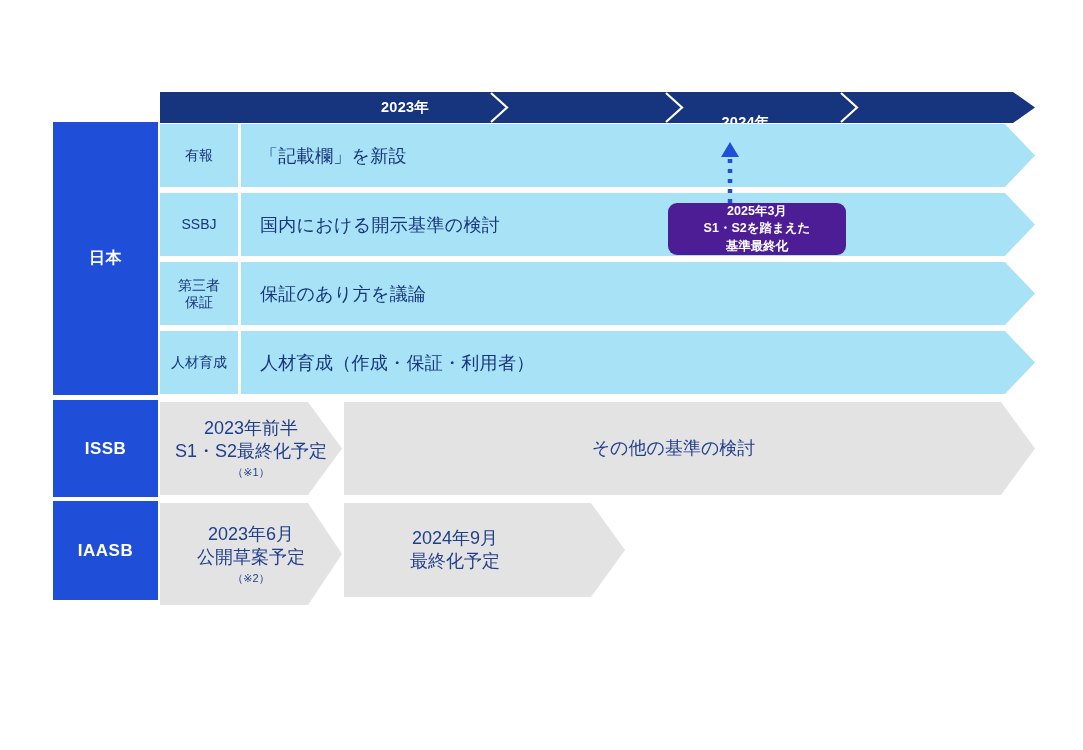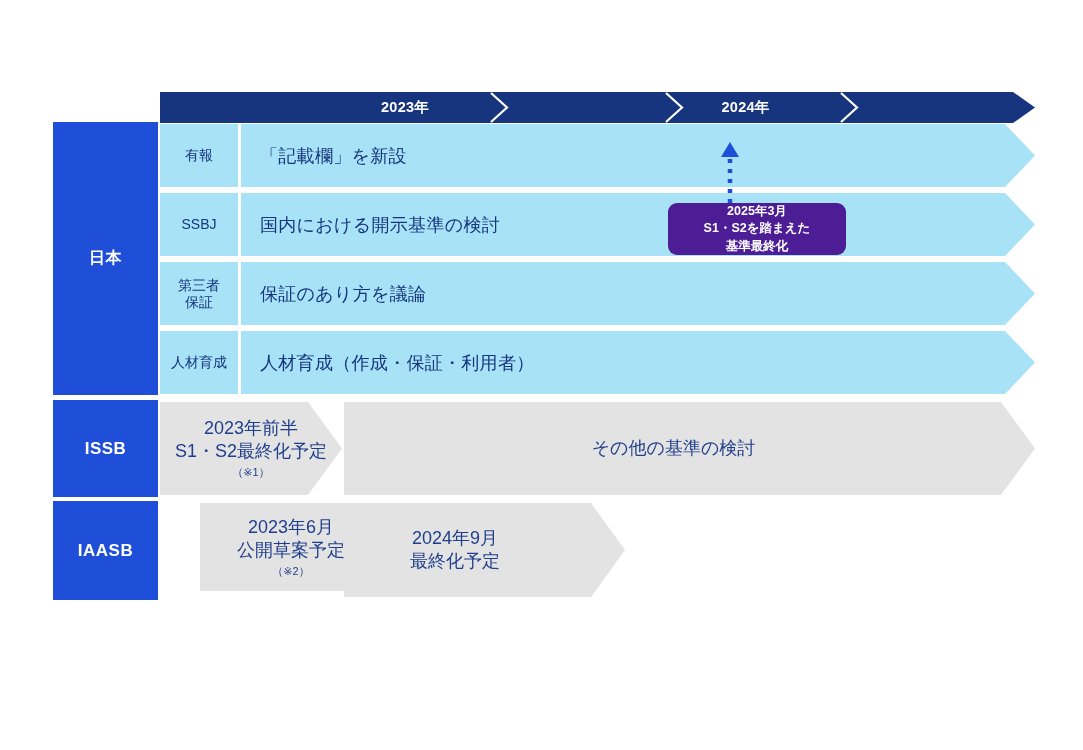--- a/index.html
+++ b/index.html
@@ -177,21 +177,21 @@
 </style>
 </head>
 <body>
 
 <div id="canvas">
 
   <div id="year-header" class="abs">
     <div class="hdr-shape"></div>
 
     <div class="year-cell" style="left:0px; width:490px;">2023年</div>
-    <div class="year-cell" style="left:506px; width:159px;">2024年</div>
+    <div class="year-cell" style="left:506px; width:159px;margin-top:15px;">2024年</div>
     <div class="year-cell" style="left:856px; width:185px;">2026年以降</div>
 
     <div class="year-div" style="left:328px;">
       <svg width="24" height="31" viewBox="0 0 24 31">
           <polyline points="3,1 19,15.5 3,30" fill="none" stroke="#ffffff" stroke-width="2.2"></polyline>
         </svg>
     </div>
     <div class="year-div" style="left:503px;">
       <svg width="24" height="31" viewBox="0 0 24 31">
           <polyline points="3,1 19,15.5 3,30" fill="none" stroke="#ffffff" stroke-width="2.2"></polyline>
@@ -259,21 +259,21 @@
     <span>
       <span>2023年前半</span><br>
       <span>S1・S2最終化予定</span>
       <span class="note">（※1）</span>
     </span>
   </div>
   <div class="abs gray-chev tip" style="left:344px; top:402px; width:691px; height:93px;">
     <span style="margin-right:32px;">その他の基準の検討</span>
   </div>
 
-  <div class="abs gray-chev tip" style="left:160px; top:503px; width:182px; height:88px;margin-left:40px;">
+  <div class="abs gray-chev tip" style="left:160px; top:503px; width:182px; height:102px;">
     <span>
       <span>2023年6月</span><br>
       <span>公開草案予定</span>
       <span class="note">（※2）</span>
     </span>
   </div>
   <div class="abs gray-chev tip" style="left:344px; top:503px; width:281px; height:94px; justify-content:flex-start;">
     <span style="margin-left:66px; text-align:center;">
       <span>2024年9月</span><br>
       <span>最終化予定</span>

